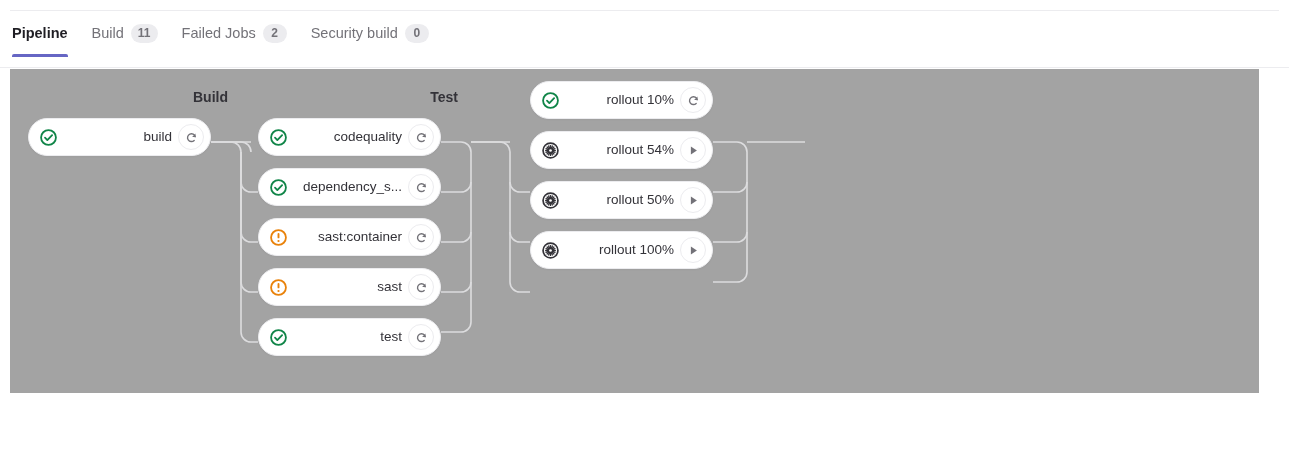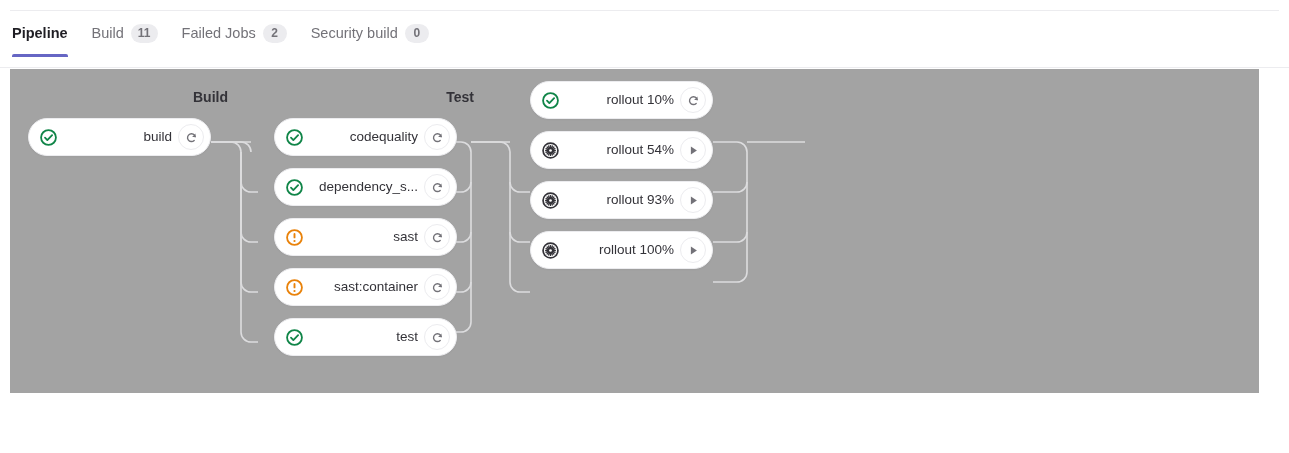--- a/index.html
+++ b/index.html
@@ -156,21 +156,21 @@
     justify-content: center;
     margin-left: 6px;
     cursor: pointer;
     padding: 0;
   }
   .job-action svg { display: block; }
 
   
   .stage-build { left: 18px; width: 200px; }
   .stage-build .job-card { width: 183px; }
-  .stage-test { left: 264px; width: 200px; }
+  .stage-test { left: 248px; width: 200px; }
   .stage-test .job-card { width: 183px; }
   .stage-production { left: 520px; width: 200px; }
   .stage-production .job-card { width: 183px; }
   .stage-performance { left: 795px; width: 200px; }
   .stage-performance .job-card { width: 183px; }
 </style>
 </head>
 <body>
 
 <div class="page-top-rule"></div>
@@ -276,37 +276,37 @@
                 </svg>
               </span>
             </button>
           </div>
           <div class="job-card">
             <span class="job-status-icon"><svg viewBox="0 0 16 16" width="17" height="17">
                 <circle cx="8" cy="8" r="7" fill="none" stroke="#e9820a" stroke-width="1.7"></circle>
                 <rect x="7.1" y="3.7" width="1.8" height="5.1" rx="0.9" fill="#e9820a"></rect>
                 <circle cx="8" cy="11.3" r="1.05" fill="#e9820a"></circle>
               </svg></span>
-            <span class="job-name">sast</span>
+            <span class="job-name">sast:container</span>
             <button class="job-action">
               <span>
                 <svg viewBox="0 0 16 16" width="13" height="13">
                   <path d="M12.6 7.1 A4.8 4.8 0 1 0 11.3 11.6" fill="none" stroke="#737278" stroke-width="1.7" stroke-linecap="round"></path>
                   <path d="M12.9 3.1 L12.9 7.3 L8.8 7.3 Z" fill="#737278"></path>
                 </svg>
               </span>
             </button>
           </div>
           <div class="job-card">
             <span class="job-status-icon"><svg viewBox="0 0 16 16" width="17" height="17">
                 <circle cx="8" cy="8" r="7" fill="none" stroke="#e9820a" stroke-width="1.7"></circle>
                 <rect x="7.1" y="3.7" width="1.8" height="5.1" rx="0.9" fill="#e9820a"></rect>
                 <circle cx="8" cy="11.3" r="1.05" fill="#e9820a"></circle>
               </svg></span>
-            <span class="job-name">sast:container</span>
+            <span class="job-name">sast</span>
             <button class="job-action">
               <span>
                 <svg viewBox="0 0 16 16" width="13" height="13">
                   <path d="M12.6 7.1 A4.8 4.8 0 1 0 11.3 11.6" fill="none" stroke="#737278" stroke-width="1.7" stroke-linecap="round"></path>
                   <path d="M12.9 3.1 L12.9 7.3 L8.8 7.3 Z" fill="#737278"></path>
                 </svg>
               </span>
             </button>
           </div>
           <div class="job-card">
@@ -374,21 +374,21 @@
                 <rect x="7.35" y="2.9" width="1.3" height="10.2" rx="0.5" fill="#333238" transform="rotate(22.5 8 8)"></rect>
                 <rect x="7.35" y="2.9" width="1.3" height="10.2" rx="0.5" fill="#333238" transform="rotate(45 8 8)"></rect>
                 <rect x="7.35" y="2.9" width="1.3" height="10.2" rx="0.5" fill="#333238" transform="rotate(67.5 8 8)"></rect>
                 <rect x="7.35" y="2.9" width="1.3" height="10.2" rx="0.5" fill="#333238" transform="rotate(90 8 8)"></rect>
                 <rect x="7.35" y="2.9" width="1.3" height="10.2" rx="0.5" fill="#333238" transform="rotate(112.5 8 8)"></rect>
                 <rect x="7.35" y="2.9" width="1.3" height="10.2" rx="0.5" fill="#333238" transform="rotate(135 8 8)"></rect>
                 <rect x="7.35" y="2.9" width="1.3" height="10.2" rx="0.5" fill="#333238" transform="rotate(157.5 8 8)"></rect>
                 <circle cx="8" cy="8" r="3.1" fill="#333238"></circle>
                 <circle cx="8" cy="8" r="1.25" fill="#ffffff"></circle>
               </svg></span>
-            <span class="job-name">rollout 93%</span>
+            <span class="job-name">rollout 50%</span>
             <button class="job-action">
               <span>
                 <svg viewBox="0 0 16 16" width="13" height="13">
                   <path d="M4.8 3.2 L12.2 8 L4.8 12.8 Z" fill="#737278"></path>
                 </svg>
               </span>
             </button>
           </div>
           <div class="job-card">
             <span class="job-status-icon"><svg viewBox="0 0 16 16" width="17" height="17">

